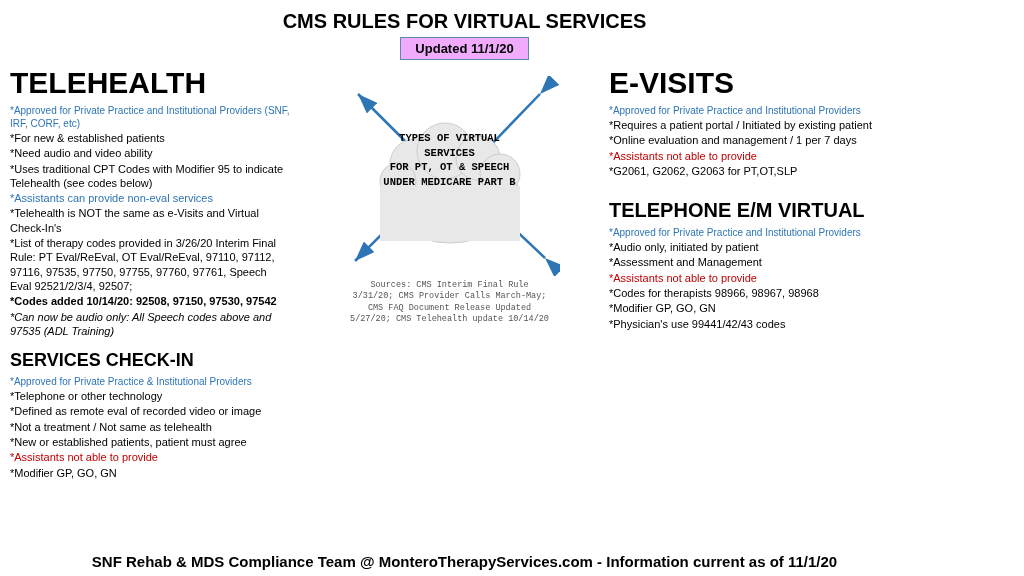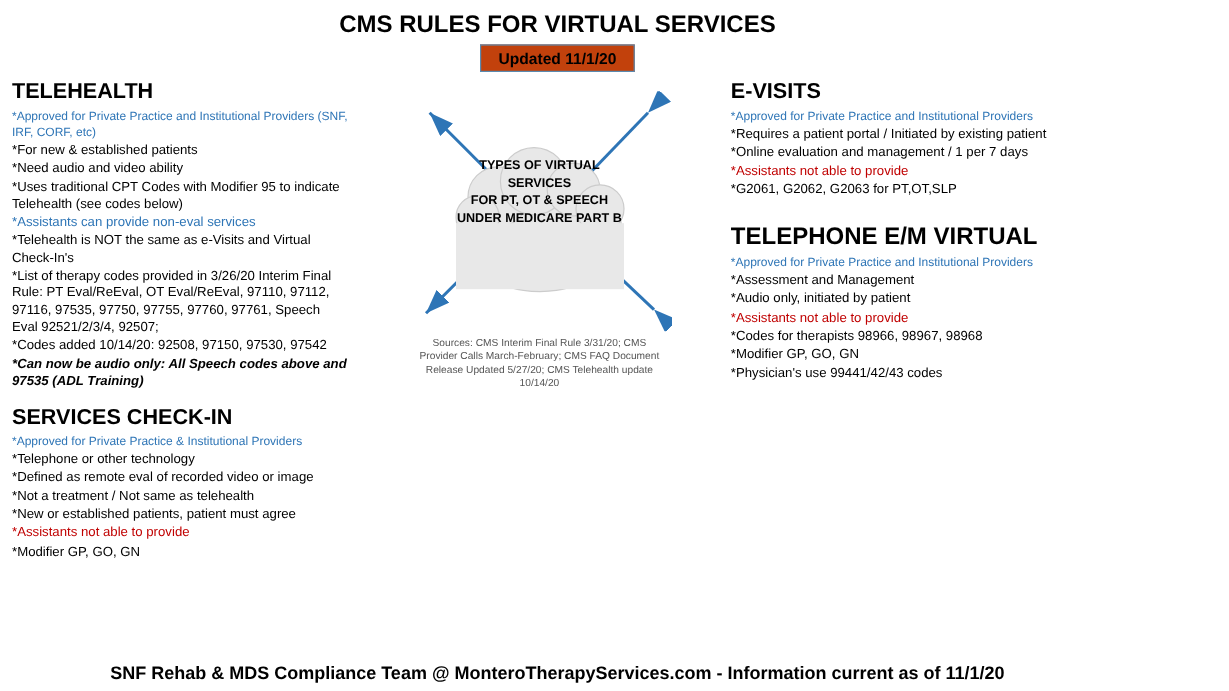--- a/index.html
+++ b/index.html
@@ -23,21 +23,21 @@
     .main-title {
       text-align: center;
       font-size: 20px;
       font-weight: bold;
       color: #000;
       margin-bottom: 4px;
     }
 
     .updated-badge {
       display: inline-block;
-      background: #c2410c;
+      background: #f0abfc;
       border: 1px solid #5a8ab0;
       padding: 3px 14px;
       font-size: 13px;
       font-weight: bold;
       color: #000;
       text-align: center;
     }
 
     .updated-row {
       text-align: center;
@@ -56,46 +56,47 @@
       flex-shrink: 0;
     }
 
     
     .center-col {
       flex: 1;
       display: flex;
       flex-direction: column;
       align-items: center;
       position: relative;
+      font-family: Liberation Mono, monospace;
     }
 
     
     .right-col {
       width: 310px;
       flex-shrink: 0;
     }
 
     .section-title {
-      font-size: 18px;
+      font-size: 30px;
       font-weight: bold;
       color: #000;
       margin-bottom: 4px;
     }
 
     .section-title-medium {
       font-size: 18px;
       font-weight: bold;
       color: #000;
       margin-bottom: 4px;
     }
 
     .text-blue { color: #2e75b6; }
     .text-red { color: #c00000; }
-    .text-bold { font-weight: normal; }
-    .text-bold-italic { font-weight: bold; font-style: italic; }
+    .text-bold { font-weight: bold; }
+    .text-bold-italic { font-weight: normal; font-style: italic; }
 
     .bullet-item {
       margin-bottom: 1px;
       line-height: 1.3;
     }
 
     
     .sources-text {
       font-size: 9px;
       color: #444;
@@ -220,21 +221,21 @@
           </g>
         </svg>
 
         
         <div style="position:absolute; top:55px; left:50%; transform:translateX(-50%); width:150px; text-align:center; font-size:10.5px; font-weight:bold; line-height:1.4;">
           TYPES OF VIRTUAL SERVICES<br>FOR PT, OT &amp; SPEECH<br>UNDER MEDICARE PART B
         </div>
       </div>
 
       <div class="sources-text" style="font-size:8.5px; color:#555; text-align:center; width:200px; line-height:1.35;">
-        Sources: CMS Interim Final Rule 3/31/20; CMS Provider Calls March-February; CMS FAQ Document Release Updated 5/27/20; CMS Telehealth update 10/14/20
+        Sources: CMS Interim Final Rule 3/31/20; CMS Provider Calls March-May; CMS FAQ Document Release Updated 5/27/20; CMS Telehealth update 10/14/20
       </div>
 
     </div>
 
     <div class="right-col">
 
       <div class="evisits-section">
         <div class="section-title">E-VISITS</div>
         <div class="bullet-item text-blue" style="font-size:10px;">
           *Approved for Private Practice and Institutional Providers
@@ -243,22 +244,22 @@
         <div class="bullet-item">*Online evaluation and management / 1 per 7 days</div>
         <div class="bullet-item text-red">*Assistants not able to provide</div>
         <div class="bullet-item">*G2061, G2062, G2063 for PT,OT,SLP</div>
       </div>
 
       <div class="telephone-section">
         <div class="section-title" style="font-size:20px; line-height:1.2;">TELEPHONE E/M VIRTUAL</div>
         <div class="bullet-item text-blue" style="font-size:10px; margin-top:4px;">
           *Approved for Private Practice and Institutional Providers
         </div>
+        <div class="bullet-item">*Audio only, initiated by patient</div>
         <div class="bullet-item">*Assessment and Management</div>
-        <div class="bullet-item">*Audio only, initiated by patient</div>
         <div class="bullet-item text-red">*Assistants not able to provide</div>
         <div class="bullet-item">*Codes for therapists 98966, 98967, 98968</div>
         <div class="bullet-item">*Modifier GP, GO, GN</div>
         <div class="bullet-item">*Physician's use 99441/42/43 codes</div>
       </div>
 
     </div>
 
   </div>
 

